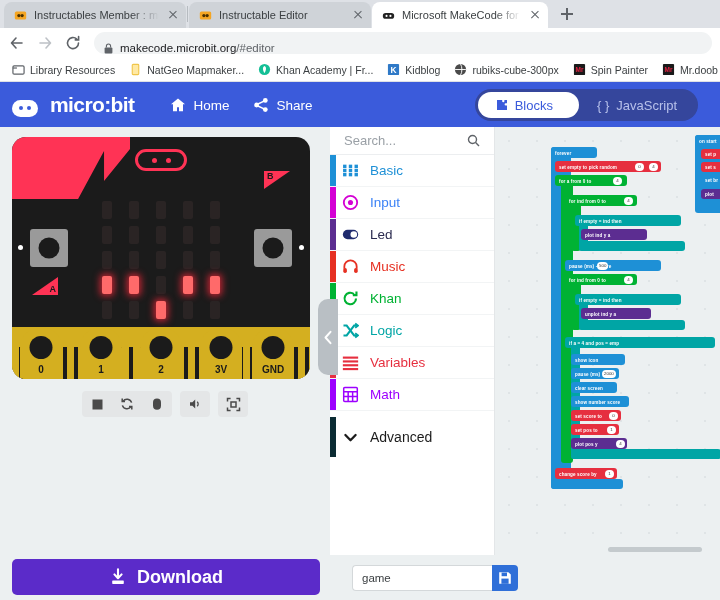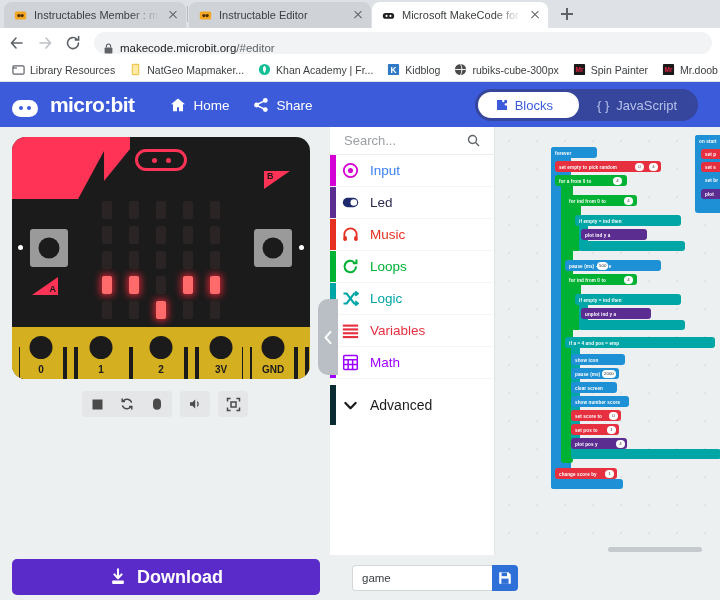--- a/index.html
+++ b/index.html
@@ -567,20 +567,35 @@
 
       <div class="toolbox">
         <div class="tb-search">
           <span class="tb-search-input">Search...</span>
           <svg width="13" height="13" viewBox="0 0 13 13" fill="none" stroke="#5f6368" stroke-width="1.4">
             <circle cx="5.5" cy="5.5" r="4"></circle>
               <path d="M8.6 8.6 12 12"></path>
           </svg>
         </div>
 
+        <div class="tb-cat">
+          <span class="tb-cat-strip" style="background:#1e90d6"></span>
+          <svg class="tb-cat-ico" viewBox="0 0 16 16" fill="#1e90d6">
+            <rect x="1" y="2.5" width="3.2" height="3.2"></rect>
+              <rect x="6.4" y="2.5" width="3.2" height="3.2"></rect>
+              <rect x="11.8" y="2.5" width="3.2" height="3.2"></rect>
+            <rect x="1" y="6.4" width="3.2" height="3.2"></rect>
+              <rect x="6.4" y="6.4" width="3.2" height="3.2"></rect>
+              <rect x="11.8" y="6.4" width="3.2" height="3.2"></rect>
+            <rect x="1" y="10.3" width="3.2" height="3.2"></rect>
+              <rect x="6.4" y="10.3" width="3.2" height="3.2"></rect>
+              <rect x="11.8" y="10.3" width="3.2" height="3.2"></rect>
+          </svg>
+          <span class="tb-cat-lbl" style="color:#1e90d6">Basic</span>
+        </div>
 
         <div class="tb-cat">
           <span class="tb-cat-strip" style="background:#d400d4"></span>
           <svg class="tb-cat-ico" viewBox="0 0 16 16">
             <circle cx="8" cy="8" r="6.3" fill="none" stroke="#d400d4" stroke-width="1.7"></circle>
             <circle cx="8" cy="8" r="2.4" fill="#d400d4"></circle>
           </svg>
           <span class="tb-cat-lbl" style="color:#3b82f6">Input</span>
         </div>
 
@@ -603,21 +618,21 @@
           <span class="tb-cat-lbl" style="color:#e63022">Music</span>
         </div>
 
 
         <div class="tb-cat">
           <span class="tb-cat-strip" style="background:#00b233"></span>
           <svg class="tb-cat-ico" viewBox="0 0 16 16" fill="none" stroke="#00b233" stroke-width="2">
             <path d="M13.2 8a5.4 5.4 0 1 1-2-4.2"></path>
               <path d="M13.6 1.4v3.4h-3.4"></path>
           </svg>
-          <span class="tb-cat-lbl" style="color:#00b233">Loops</span>
+          <span class="tb-cat-lbl" style="color:#00b233">Khan</span>
         </div>
 
         <div class="tb-cat">
           <span class="tb-cat-strip" style="background:#00a5a5"></span>
           <svg class="tb-cat-ico" viewBox="0 0 16 16" fill="none" stroke="#00a5a5" stroke-width="1.9">
             <path d="M1.4 3.4h3l7 9.2h3"></path>
               <path d="M1.4 12.6h3l7-9.2h3"></path>
             <path d="M12.4 1.4 15 3.4l-2.6 2M12.4 10.6 15 12.6l-2.6 2"></path>
           </svg>
           <span class="tb-cat-lbl" style="color:#00a5a5">Logic</span>

